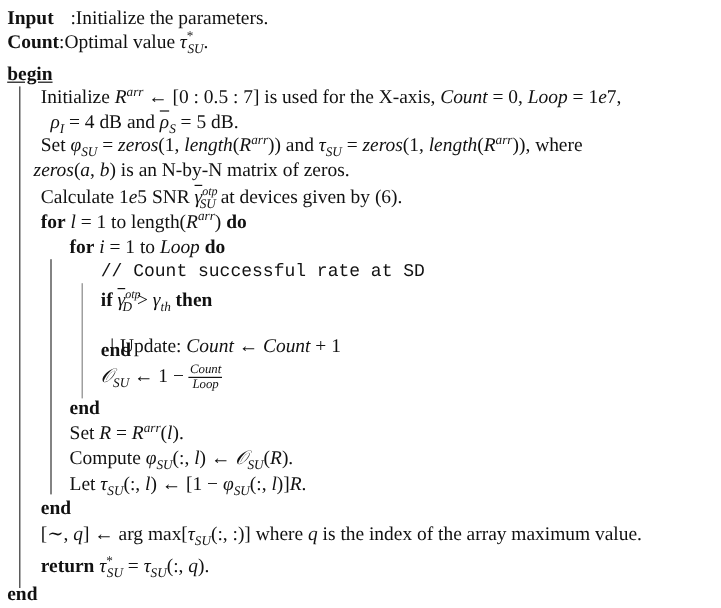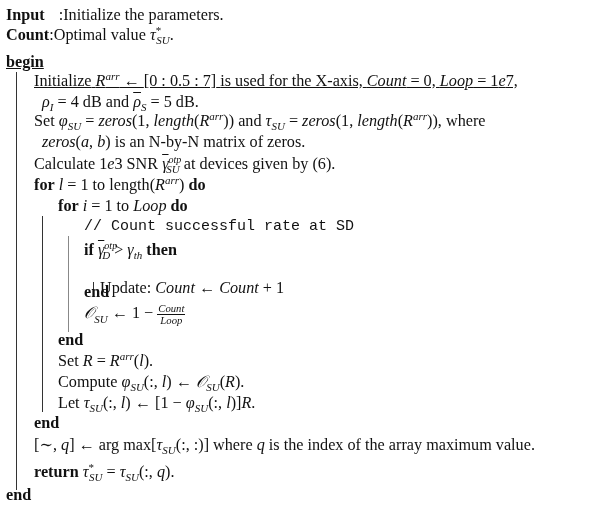--- a/index.html
+++ b/index.html
@@ -30,34 +30,34 @@
   <span class="b">Count</span><span>:</span><span>Optimal value <span class="i">τ</span><sup>*</sup><sub class="i" style="margin-left:-5px">SU</sub>.</span>
 </div>
 
 <div class="ln b" style="left:6px; top:54px;text-decoration:underline;">begin</div>
 
 <div class="vr" style="left:16px; top:72px; height:418px;"></div>
 <div class="vr" style="left:42px; top:216px; height:196px;"></div>
 <div class="vr light" style="left:68px; top:236px; height:96px;"></div>
 <div class="vr" style="left:93px; top:282px; height:12px;"></div>
 
-<div class="ln" style="left:34px; top:73px;text-decoration:underline;">
+<div class="ln" style="left:34px; top:73px;">
   <span>Initialize</span> <span class="i">R</span><sup class="i">arr</sup> ← <span>[0 : 0.5 : 7]</span> <span>is used for the X-axis,</span> <span class="i">Count</span> = 0, <span class="i">Loop</span> = 1<span class="i">e</span>7,
 </div>
 <div class="ln" style="left:42px; top:94px;">
   <span class="i">ρ</span><sub class="i">I</sub> <span>= 4 dB and</span> <span class="i bar">ρ</span><sub class="i">S</sub> <span>= 5 dB.</span>
 </div>
 <div class="ln" style="left:34px; top:113px;">
   <span>Set</span> <span class="i">φ</span><sub class="i">SU</sub> = <span class="i">zeros</span>(1, <span class="i">length</span>(<span class="i">R</span><sup class="i">arr</sup>)) <span>and</span> <span class="i">τ</span><sub class="i">SU</sub> = <span class="i">zeros</span>(1, <span class="i">length</span>(<span class="i">R</span><sup class="i">arr</sup>))<span>, where</span>
 </div>
-<div class="ln" style="left:42px; top:134px;text-align:center;">
+<div class="ln" style="left:28px; top:134px;text-align:center;">
   <span class="i">zeros</span>(<span class="i">a</span>, <span class="i">b</span>) <span>is an N-by-N matrix of zeros.</span>
 </div>
 <div class="ln" style="left:34px; top:156px;">
-  <span>Calculate 1</span><span class="i">e</span><span>3 SNR</span> <span class="i bar">γ</span><sup class="i" style="font-size:0.62em">otp</sup><sub class="i" style="margin-left:-15px">SU</sub> <span>at devices given by (6).</span>
+  <span>Calculate 1</span><span class="i">e</span><span>5 SNR</span> <span class="i bar">γ</span><sup class="i" style="font-size:0.62em">otp</sup><sub class="i" style="margin-left:-15px">SU</sub> <span>at devices given by (6).</span>
 </div>
 <div class="ln" style="left:34px; top:177px;">
   <span class="b">for</span> <span class="i">l</span> <span>= 1 to length(</span><span class="i">R</span><sup class="i">arr</sup>) <span class="b">do</span>
 </div>
 <div class="ln" style="left:58px; top:198px;">
   <span class="b">for</span> <span class="i">i</span> <span>= 1 to</span> <span class="i">Loop</span> <span class="b">do</span>
 </div>
 <div class="ln mono" style="left:84px; top:219px;">// Count successful rate at SD</div>
 <div class="ln" style="left:84px; top:242px;">
   <span class="b">if</span> <span class="i bar">γ</span><sup class="i" style="font-size:0.62em">otp</sup><sub class="i" style="margin-left:-15px">D</sub> &gt; <span class="i">γ</span><sub class="i">th</sub> <span class="b">then</span>

